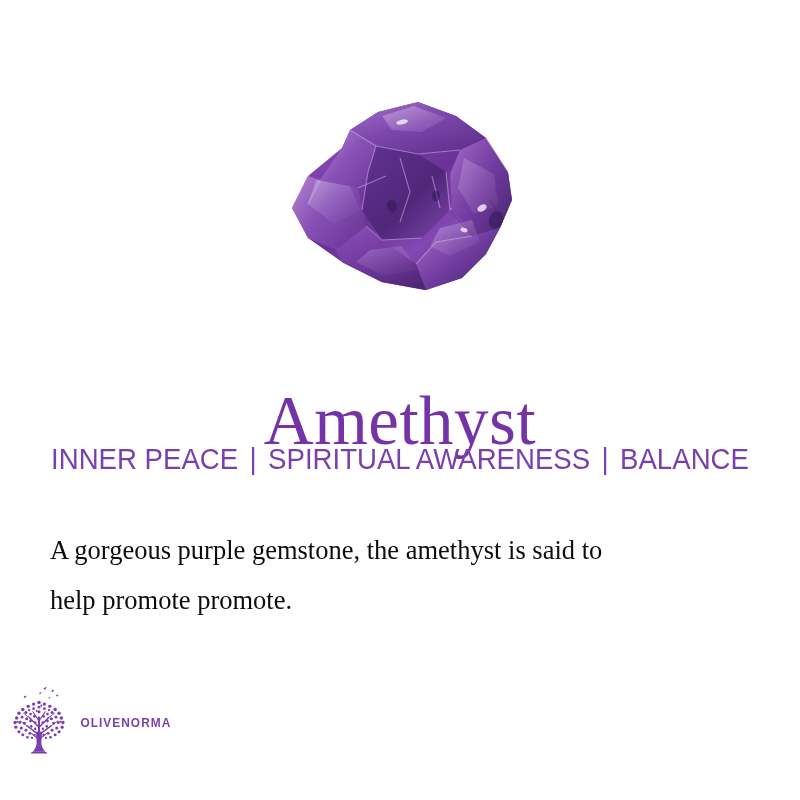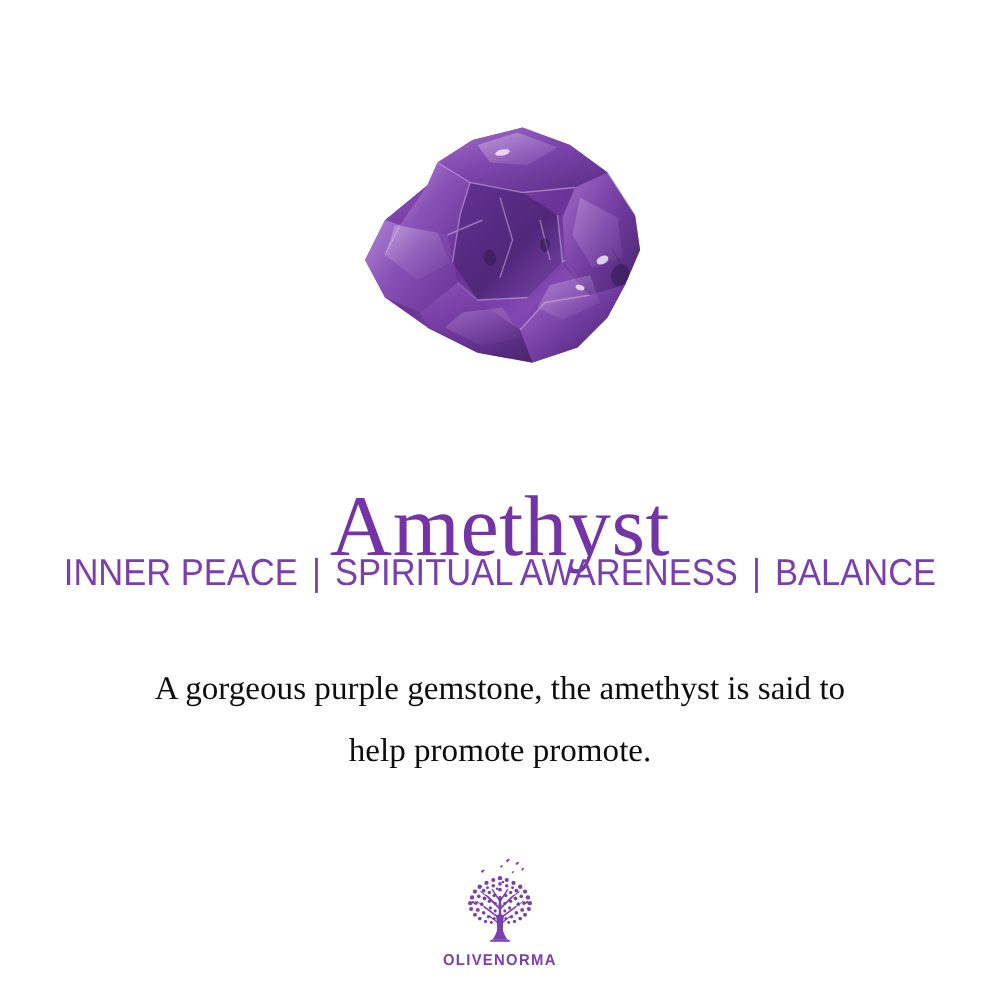--- a/index.html
+++ b/index.html
@@ -78,36 +78,35 @@
     color: #7a3fae;
     font-weight: 300;
   }
 
   
   .desc {
     position: absolute;
     top: 498px;
     left: 50px;
     width: 700px;
-    text-align: center;
     font-family: "Liberation Serif", "DejaVu Serif", serif;
     font-size: 26.5px;
     line-height: 50px;
     color: #0d0d0d;
   }
   .desc .line { display: block; white-space: nowrap; }
 
   
   .brand {
     position: absolute;
     top: 684px;
     left: 0;
     width: 800px;
     display: flex;
-    flex-direction: column;
+    flex-direction: row;
     align-items: center;
   }
   .brand-mark {
     display: block;
     width: 78px;
     height: 74px;
   }
   .brand-name {
     margin-top: 3px;
     font-family: "Liberation Sans Narrow", "Liberation Sans", "DejaVu Sans", sans-serif;

